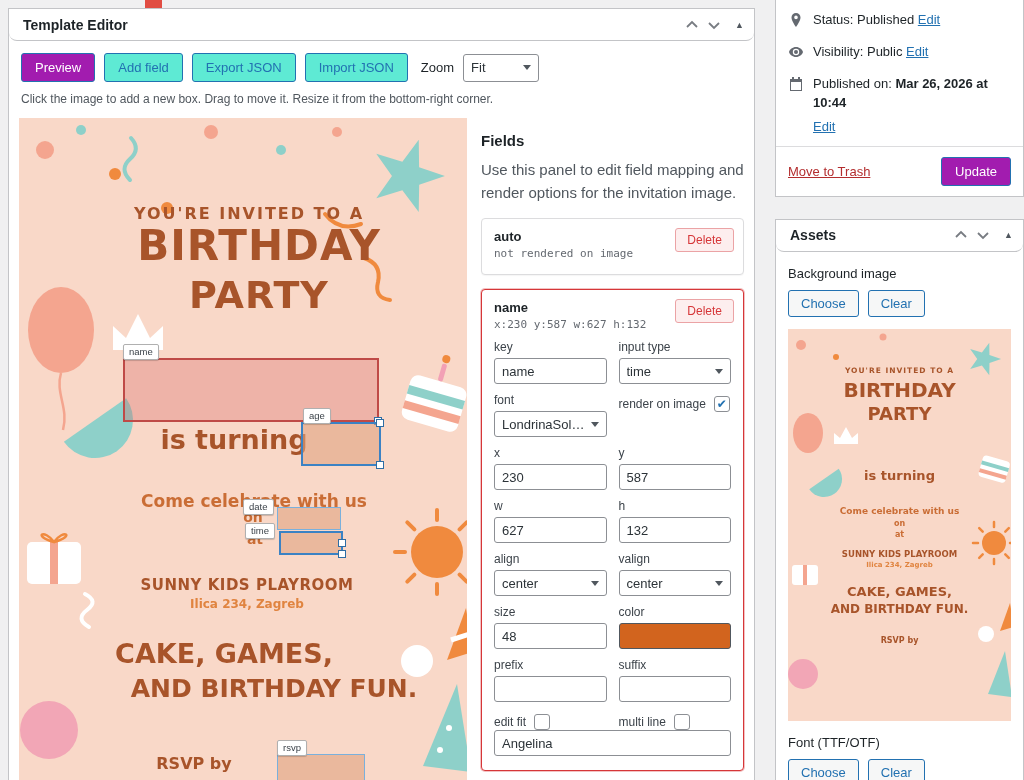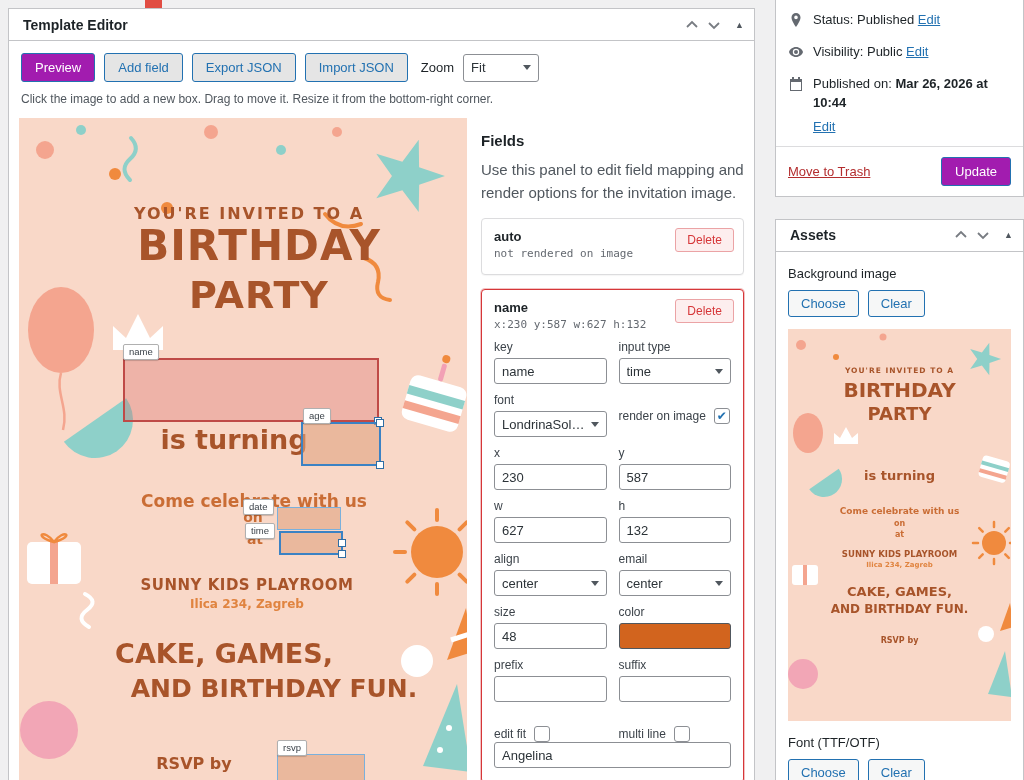--- a/index.html
+++ b/index.html
@@ -6,21 +6,21 @@
   html,body { width:1024px; height:780px; }
   body {
     position:relative; overflow:hidden;
     background:#f0f0f1;
     font-family:"Liberation Sans", sans-serif;
     font-size:13px; color:#1d2327;
   }
   
   .btn { display:inline-block; border-radius:3px; font-size:13px; line-height:1;
          padding:7px 13px; cursor:pointer; font-family:inherit;
-         background:#e5e5e5; border:1px solid #2271b1; color:#2271b1; }
+         background:#5eead4; border:1px solid #2271b1; color:#2271b1; }
   .btn.primary { background:#a21caf; border-color:#2271b1; color:#fff; }
   .btn.sec { padding:6px 12px; background:#f6f7f7; }
   .tinput, .tselect {
     width:100%; height:26px; border:1px solid #8c8f94; border-radius:3px;
     background:#fff; font-size:13px; color:#2c3338; padding:0 7px;
     font-family:"Liberation Sans", sans-serif;
   }
   .tselect { display:flex; align-items:center; justify-content:space-between; cursor:pointer; }
   .tselect .sel-text { overflow:hidden; white-space:nowrap; text-overflow:ellipsis; }
   .caret { width:0; height:0; border-left:4px solid transparent; border-right:4px solid transparent;
@@ -35,21 +35,21 @@
   .sup-arrow::after { content:"\25B2"; }
   .edit-link { color:#2271b1; text-decoration:underline; cursor:pointer; }
 
   
   .red-fragment { position:absolute; left:145px; top:0; width:17px; height:8px; background:#e14d43; }
 
   
   .main-col { position:absolute; left:8px; top:8px; width:747px; height:1200px;
               background:#fff; border:1px solid #c3c4c7; }
   .panel-header { height:32px; display:flex; align-items:center; padding:0 10px 0 14px;
-                  border-bottom:1px solid #c3c4c7; }
+                  border-bottom:1px solid #c3c4c7;border-radius:8px; }
   .panel-title { font-weight:bold; font-size:14px; color:#1d2327; flex:1; }
   .toolbar { display:flex; align-items:center; gap:9px; padding:12px 12px 8px; }
   .zoom-label { margin-left:4px; color:#1d2327; }
   .zoom-select { width:76px; height:28px; }
   .help { padding:2px 12px 8px; font-size:12px; color:#50575e; }
   .editor-body { display:flex; gap:14px; padding:4px 10px 0 10px; }
 
   
   .canvas { position:relative; width:448px; height:700px; background:#f9d8c8;
             overflow:hidden; flex:none; cursor:crosshair; }
@@ -102,21 +102,21 @@
            padding:10px 12px 14px; margin-bottom:14px; box-shadow:0 1px 1px rgba(0,0,0,.04); }
   .fcard.selected { border-color:#d63638; box-shadow:0 0 0 1px rgba(214,54,56,.3); }
   .fcard-name { font-weight:bold; font-size:13px; color:#1d2327; }
   .fcard-note { font-size:11px; color:#646970; margin-top:3px; }
   .delete-btn { position:absolute; top:9px; right:9px; background:#fdeeee; color:#d63638;
                 border:1px solid #eba3a5; border-radius:3px; font-size:12px;
                 padding:4px 11px; cursor:pointer; font-family:inherit; }
   .frow { display:flex; gap:12px; }
   .fcol { flex:1; min-width:0; }
   .flabel { font-size:12px; color:#3c434a; margin:9px 0 4px; }
-  .cb-line { display:flex; align-items:center; gap:8px; margin-top:24px; font-size:12px; color:#3c434a; }
+  .cb-line { display:flex; align-items:center; gap:8px; margin-top:12px; font-size:12px; color:#3c434a; }
   .swatch { height:26px; border:1px solid #50575e; border-radius:3px; }
 
   
   .sidebar { position:absolute; left:775px; top:0; width:249px; }
   .publish-panel { background:#fff; border:1px solid #c3c4c7; border-top:none; padding-top:4px; }
   .misc-row { display:flex; align-items:flex-start; gap:9px; padding:7px 12px; font-size:13px; }
   .micon { width:16px; height:16px; flex:none; margin-top:1px; }
   .mtext { line-height:1.4; }
   .mtext b { font-weight:bold; }
   .edit-below { display:inline-block; margin:0 0 8px 37px; font-size:13px; }
@@ -346,21 +346,21 @@
 
         <div class="frow">
           <div class="fcol">
             <div class="flabel">align</div>
             <div class="tselect">
               <span class="sel-text">center</span>
               <span class="caret"></span>
             </div>
           </div>
           <div class="fcol">
-            <div class="flabel">email</div>
+            <div class="flabel">valign</div>
             <div class="tselect">
               <span class="sel-text">center</span>
               <span class="caret"></span>
             </div>
           </div>
         </div>
 
         <div class="frow">
           <div class="fcol">
             <div class="flabel">size</div>

